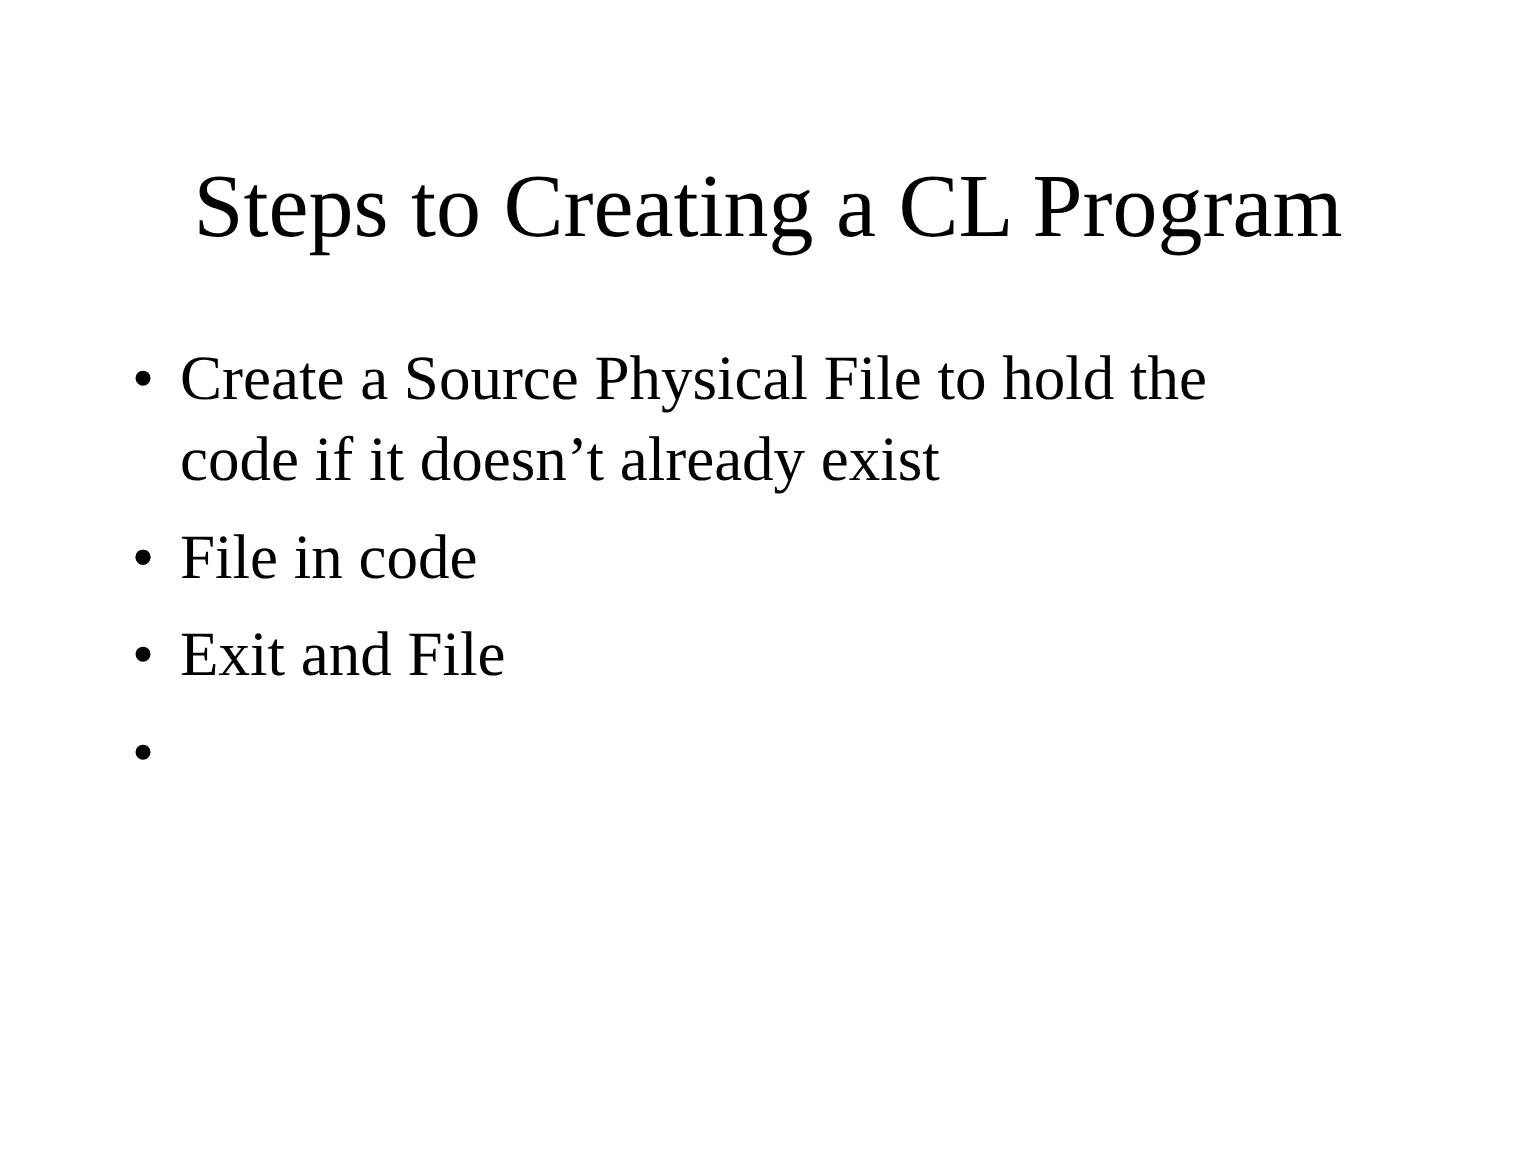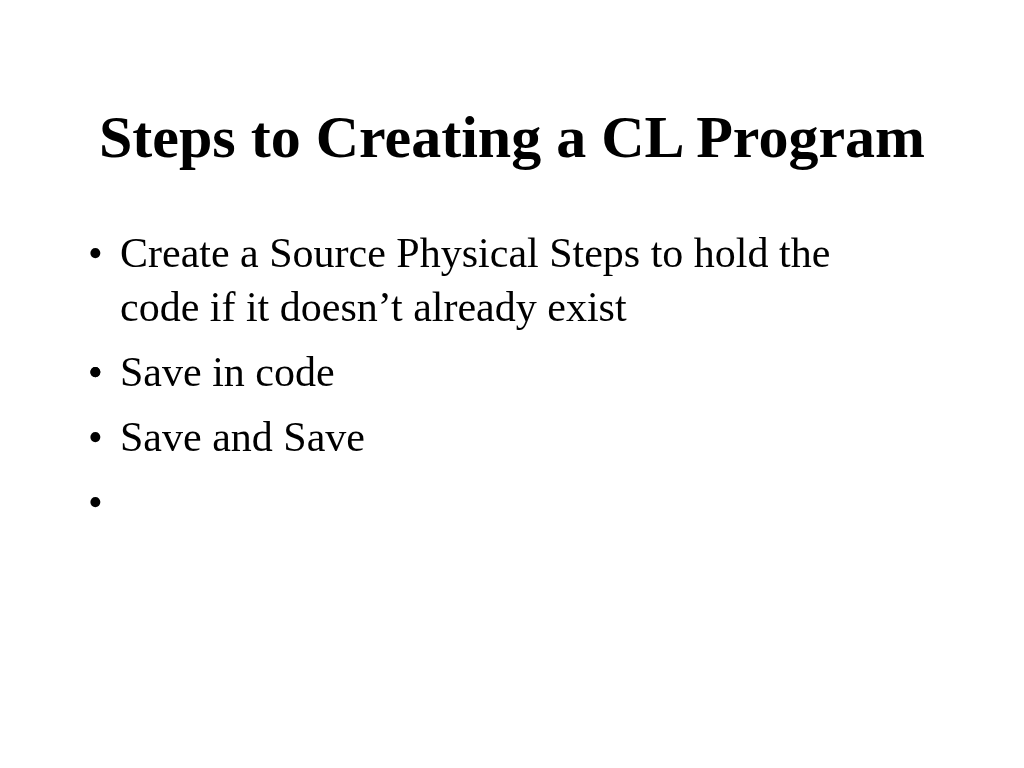--- a/index.html
+++ b/index.html
@@ -17,21 +17,21 @@
     overflow: hidden;
   }
   .slide-title {
     position: absolute;
     top: 101px;
     left: 0;
     width: 100%;
     margin: 0;
     text-align: center;
     font-size: 60px;
-    font-weight: bold;
+    font-weight: normal;
     line-height: 1.2;
     letter-spacing: 0;
     color: #000000;
   }
   .bullet-list {
     position: absolute;
     top: 226px;
     left: 88px;
     width: 847px;
     margin: 0;
@@ -62,36 +62,36 @@
 <body>
 
 <div class="slide">
 
   <h1 class="slide-title">Steps to Creating a CL Program</h1>
 
   <ul class="bullet-list">
 
     <li class="bullet-item">
       <span class="bullet-marker">•</span>
-      <span class="bullet-text">Create a Source Physical Steps to hold the
+      <span class="bullet-text">Create a Source Physical File to hold the
 code if it doesn’t already exist</span>
     </li>
 
     <li class="bullet-item">
       <span class="bullet-marker">•</span>
     </li>
 
     <li class="bullet-item">
       <span class="bullet-marker">•</span>
-      <span class="bullet-text">Save in code</span>
+      <span class="bullet-text">File in code</span>
     </li>
 
     <li class="bullet-item">
       <span class="bullet-marker">•</span>
-      <span class="bullet-text">Save and Save</span>
+      <span class="bullet-text">Exit and File</span>
     </li>
 
     <li class="bullet-item">
       <span class="bullet-marker">•</span>
     </li>
 
   </ul>
 
 </div>
 

